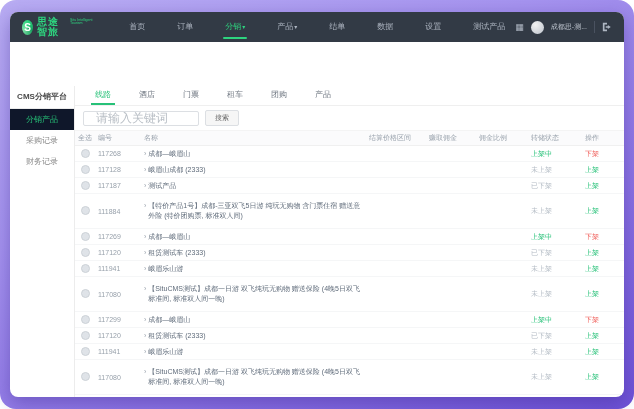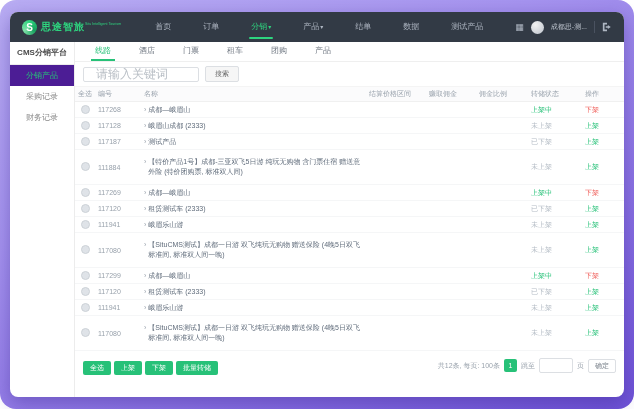--- a/index.html
+++ b/index.html
@@ -21,25 +21,25 @@
   .nav-item .caret{font-size:6px;margin-left:1px;}
   .nav-item.active{color:#2ed47f;}
   .nav-item.active::after{content:"";position:absolute;left:8px;right:8px;bottom:3px;height:2px;background:#2ed47f;border-radius:1px;}
   .appbar-right{margin-left:auto;display:flex;align-items:center;gap:7px;color:#aeb6c2;}
   .apps-icon{font-size:9px;cursor:pointer;}
   .avatar{width:13px;height:13px;border-radius:50%;background:radial-gradient(circle at 35% 30%,#f2f2f2,#bdc3cc);}
   .username{font-size:7px;color:#c3c9d3;max-width:52px;overflow:hidden;white-space:nowrap;}
   .vdiv{width:1px;height:12px;background:#4a5260;}
   .logout{cursor:pointer;display:flex;}
   
-  .app-body{flex:1;display:flex;min-height:0;}
+  .app-body{flex:1;display:flex;min-height:0;margin-top:44px;}
   .sidebar{width:64px;border-right:1px solid #ececec;flex:0 0 auto;}
   .sb-title{height:22px;line-height:22px;text-align:center;font-size:8px;font-weight:bold;color:#4a4a4a;border-bottom:1px solid #ececec;}
   .sb-item{height:21px;line-height:21px;text-align:center;font-size:8px;color:#8a8a8a;cursor:pointer;}
-  .sb-item.active{color:#27c178;background:#4c1d95;}
+  .sb-item.active{color:#27c178;background:#0f172a;}
   .main{flex:1;display:flex;flex-direction:column;min-width:0;}
   
   .tabs{display:flex;border-bottom:1px solid #efefef;height:19px;padding-left:6px;flex:0 0 auto;}
   .tab{position:relative;font-size:8px;color:#6e7680;line-height:18px;padding:0 14px;cursor:pointer;font-family:Liberation Mono, monospace;}
   .tab.active{color:#27c178;}
   .tab.active::after{content:"";position:absolute;left:10px;right:10px;bottom:0;height:2px;background:#27c178;}
   
   .searchrow{display:flex;align-items:center;gap:6px;padding:4px 8px;border-bottom:1px solid #f4f4f4;flex:0 0 auto;}
   .search-input{width:90px;height:13px;border:1px solid #dcdfe3;border-radius:2px;font-size:12px;padding:0 12px;color:#666;}
   .search-input::placeholder{color:#b9bfc6;}
@@ -90,20 +90,21 @@
           <span class="logo-sub">Situ Intelligent Tourism</span>
         </div>
       </div>
       <div class="nav">
           <div class="nav-item">首页</div>
           <div class="nav-item">订单</div>
           <div class="nav-item active">分销<span class="caret">▾</span></div>
           <div class="nav-item">产品<span class="caret">▾</span></div>
           <div class="nav-item">结单</div>
           <div class="nav-item">数据</div>
+          <div class="nav-item">设置</div>
           <div class="nav-item">测试产品</div>
         </div>
       <div class="appbar-right">
         <span class="apps-icon">▦</span>
         <span class="avatar"></span>
         <span class="username">成都思-测...</span>
         <span class="vdiv"></span>
         <span class="logout">
           <svg width="10" height="10" viewBox="0 0 12 12">
               <path d="M1 1h5v2H3v6h3v2H1z" fill="#aeb6c2"></path>

